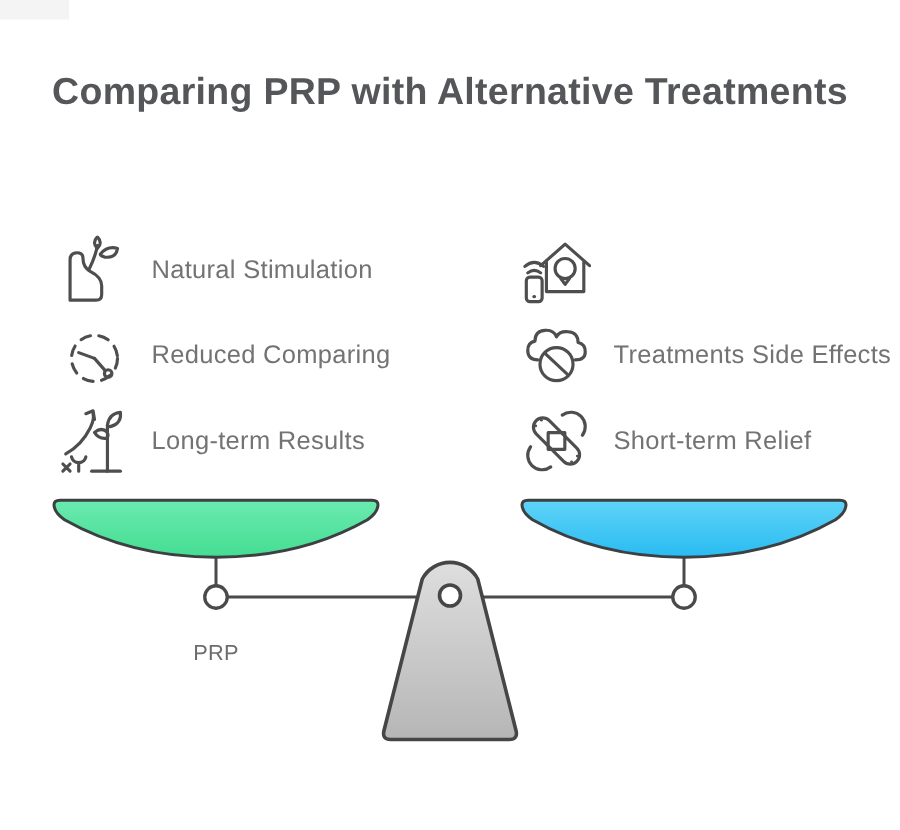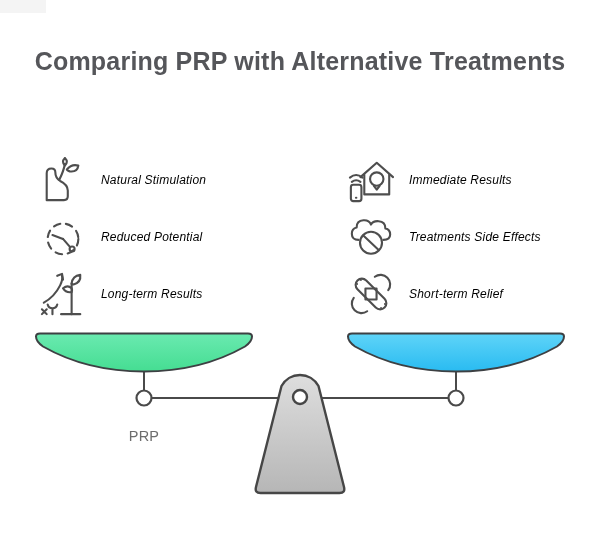--- a/index.html
+++ b/index.html
@@ -11,21 +11,21 @@
   .corner-artifact{position:absolute;left:0;top:0;width:46px;height:13px;background:#f4f4f4;}
   .page-title{
     position:absolute;left:0;top:47px;width:600px;text-align:center;
     font-size:25px;font-weight:bold;color:#55565a;letter-spacing:.2px;
   }
   .feature-col{position:absolute;top:157px;width:270px;}
   .feature-col.left{left:40px;}
   .feature-col.right{left:348px;}
   .feature-row{display:flex;align-items:center;height:46px;margin-bottom:11px;}
   .feature-icon{width:46px;height:46px;flex:0 0 46px;}
-  .feature-label{margin-left:15px;font-size:12px;color:#000000;letter-spacing:.2px;white-space:nowrap;font-style:italic;}
+  .feature-label{margin-left:15px;font-size:17px;color:#737373;letter-spacing:.2px;white-space:nowrap;}
   .scale-svg{position:absolute;left:0;top:325px;}
   .pan-label{
     position:absolute;top:428px;font-size:14.5px;color:#6d6d6d;text-align:center;letter-spacing:.2px;
   }
   .pan-label.left{left:64px;width:160px;text-align:center;}
   .pan-label.right{left:342px;width:240px;}
   .icon{stroke:#4e4e4e;stroke-width:2.2;fill:none;stroke-linecap:round;stroke-linejoin:round;}
 </style>
 </head>
 <body>
@@ -48,21 +48,21 @@
       <span class="feature-label">Natural Stimulation</span>
     </div>
 
     <div class="feature-row">
       <svg class="feature-icon icon" viewBox="0 0 48 48">
         <circle cx="24" cy="26" r="16" stroke-dasharray="7 6"></circle>
         <path d="M24,26 L13,22"></path>
         <path d="M24,26 L31,34"></path>
         <circle cx="33.5" cy="36.5" r="2.6"></circle>
       </svg>
-      <span class="feature-label">Reduced Potential</span>
+      <span class="feature-label">Reduced Comparing</span>
     </div>
 
     <div class="feature-row">
       <svg class="feature-icon icon" viewBox="0 0 48 48">
         <path d="M22,45 H42"></path>
         <path d="M2,45 L7,40 M2,40 L7,45"></path>
         <path d="M13,45 V39 M13,39 Q9,39 8,35 M13,39 Q17,39 18,35"></path>
         <path d="M33,45 V13"></path>
         <path d="M33,13 Q34,5 42,4 Q43,12 35,14 Q33,14 33,13 Z"></path>
         <path d="M33,22 Q27,23 24,18 Q29,14 33,18 Q34,20 33,22 Z"></path>
@@ -80,21 +80,20 @@
       <svg class="feature-icon icon" viewBox="0 0 48 48">
         <path d="M13,21 L30,6 L47,21"></path>
         <path d="M17,18.5 V39 H43 V18.5"></path>
         <circle cx="30" cy="23" r="7"></circle>
         <path d="M27,30 L30,34 L33,30"></path>
         <rect x="3" y="29" width="11" height="17" rx="2.5"></rect>
         <path d="M8.3,42.5 L8.7,42.5"></path>
         <path d="M4,26 Q8.5,22.5 13,26"></path>
         <path d="M2,21.5 Q8.5,16 15,21.5"></path>
       </svg>
-      <span class="feature-label">Immediate Results</span>
     </div>
 
     <div class="feature-row">
       <svg class="feature-icon icon" viewBox="0 0 48 48">
         <path d="M11,27 Q4,27 4,20.5 Q4,15 9,14 Q9,7 16,6.5 Q22,6 24,11 Q26,7 32,7.5 Q39,8 39,15 Q44,16 44,21.5 Q44,27 37,27"></path>
         <circle cx="24" cy="30" r="11.5" fill="#fff"></circle>
         <path d="M16,22.5 L32,37.5"></path>
       </svg>
       <span class="feature-label">Treatments Side Effects</span>
     </div>

